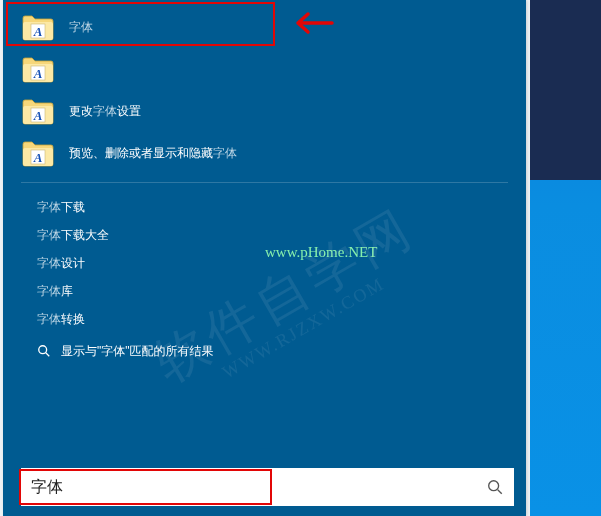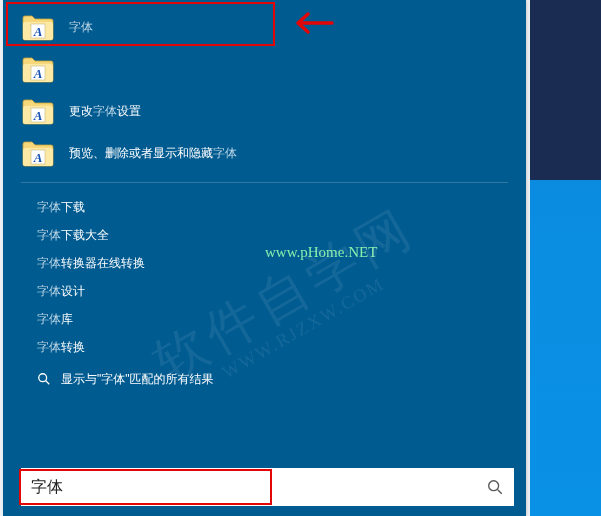--- a/index.html
+++ b/index.html
@@ -79,21 +79,20 @@
               <text x="17" y="26" font-family="Georgia,serif" font-size="13" font-weight="bold" font-style="italic" fill="#1550b5" text-anchor="middle">A</text>
             </svg></span>
           <span class="label">预览、删除或者显示和隐藏<span class="dim">字体</span></span>
         </div>
       </div>
 
     <div class="web">
       <div id="web-list">
           <div class="item"><span class="dim">字体</span>下载</div>
           <div class="item"><span class="dim">字体</span>下载大全</div>
-          <div class="item"><span class="dim">字体</span>转换器在线转换</div>
           <div class="item"><span class="dim">字体</span>设计</div>
           <div class="item"><span class="dim">字体</span>库</div>
           <div class="item"><span class="dim">字体</span>转换</div>
         </div>
       <div class="allres">
         <span class="icon">
           <svg viewBox="0 0 16 16" width="14" height="14">
               <circle cx="6.5" cy="6.5" r="4.5" stroke="#fff" stroke-width="1.5" fill="none"></circle>
               <line x1="10" y1="10" x2="14" y2="14" stroke="#fff" stroke-width="1.5"></line>
             </svg>

